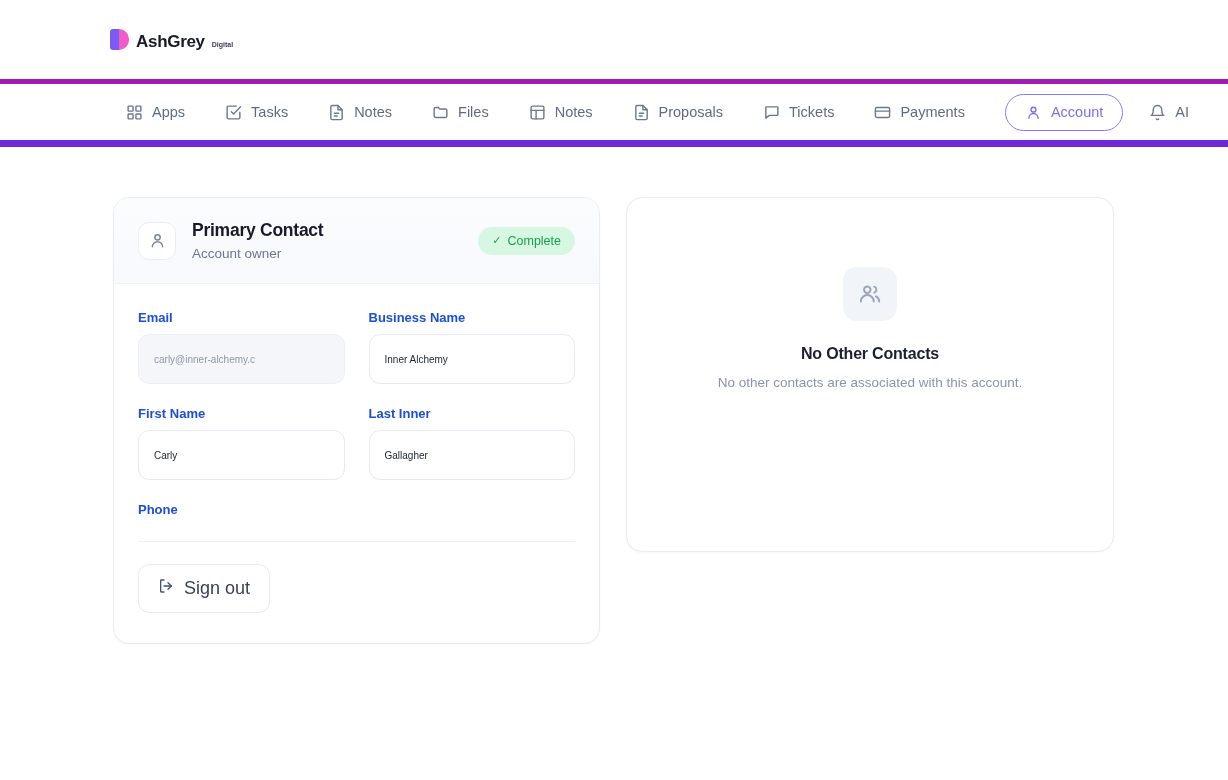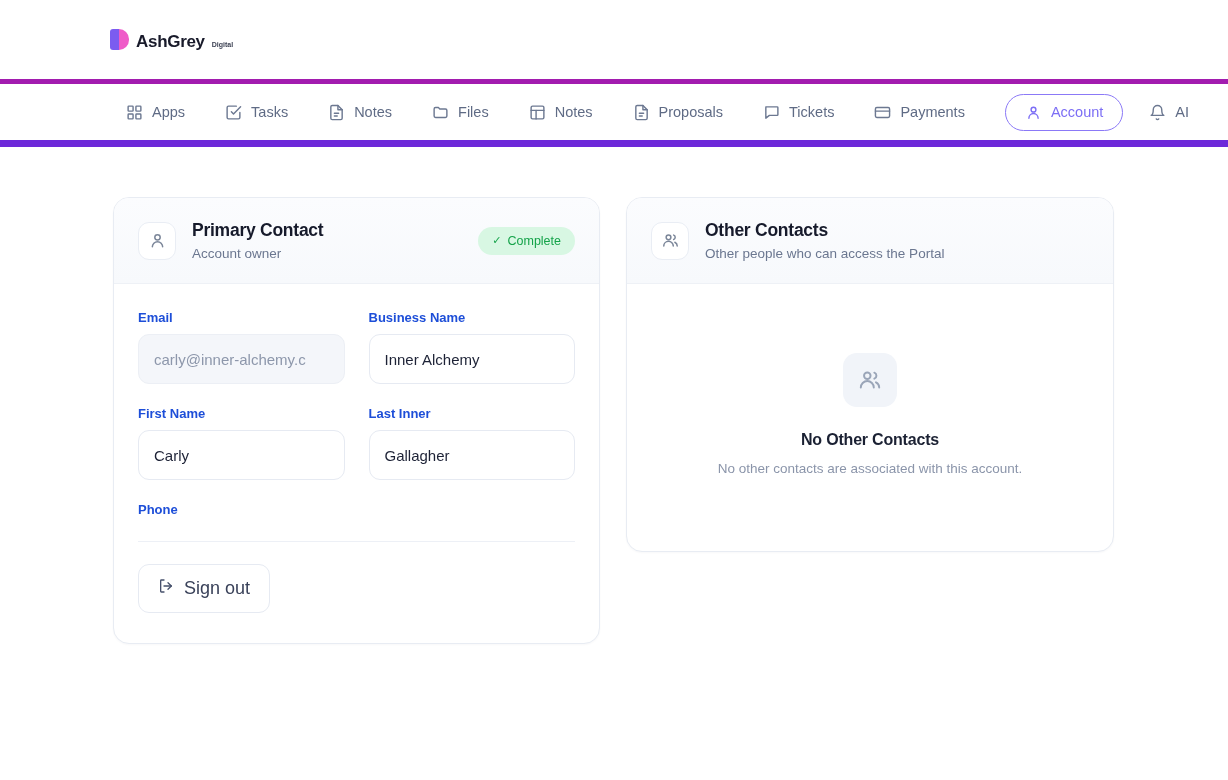--- a/index.html
+++ b/index.html
@@ -153,21 +153,21 @@
     font-weight: 700;
     color: #1d4ed8;
   }
   .input {
     height: 50px;
     border: 1px solid #e6eaf2;
     border-radius: 11px;
     background: #ffffff;
     display: flex; align-items: center;
     padding: 0 15px;
-    font-size: 15px;
+    font-size: 10px;
     color: #1d2236;
     overflow: hidden;
     white-space: nowrap;
   }
   .input.disabled {
     background: #f4f6fa;
     border-color: #eceff5;
     color: #8d97ab;
   }
   .input.placeholder { color: #9aa3b6; }
@@ -406,34 +406,20 @@
             </svg>
         </span>
         <span>Sign out</span>
       </div>
 
     </div>
   </div>
 
   <div class="card card-right">
 
-    <div class="card-head">
-      <div class="head-icon">
-        <svg width="19" height="19" viewBox="0 0 24 24" fill="none" stroke-width="1.9" stroke-linecap="round" stroke-linejoin="round">
-            <circle cx="9.5" cy="8" r="3"></circle>
-            <path d="M3.5 19a6 6 0 0 1 12 0"></path>
-            <path d="M16 5.2a3 3 0 0 1 0 5.6"></path>
-            <path d="M17.5 14.2a5.4 5.4 0 0 1 3 4.8"></path>
-          </svg>
-      </div>
-      <div class="head-text">
-        <div class="head-title">Other Contacts</div>
-        <div class="head-sub">Other people who can access the Portal</div>
-      </div>
-    </div>
 
     <div class="empty">
       <div class="empty-icon">
         <svg width="26" height="26" viewBox="0 0 24 24" fill="none" stroke-width="1.8" stroke-linecap="round" stroke-linejoin="round">
             <circle cx="9.5" cy="8" r="3"></circle>
             <path d="M3.5 19a6 6 0 0 1 12 0"></path>
             <path d="M16 5.2a3 3 0 0 1 0 5.6"></path>
             <path d="M17.5 14.2a5.4 5.4 0 0 1 3 4.8"></path>
           </svg>
       </div>

